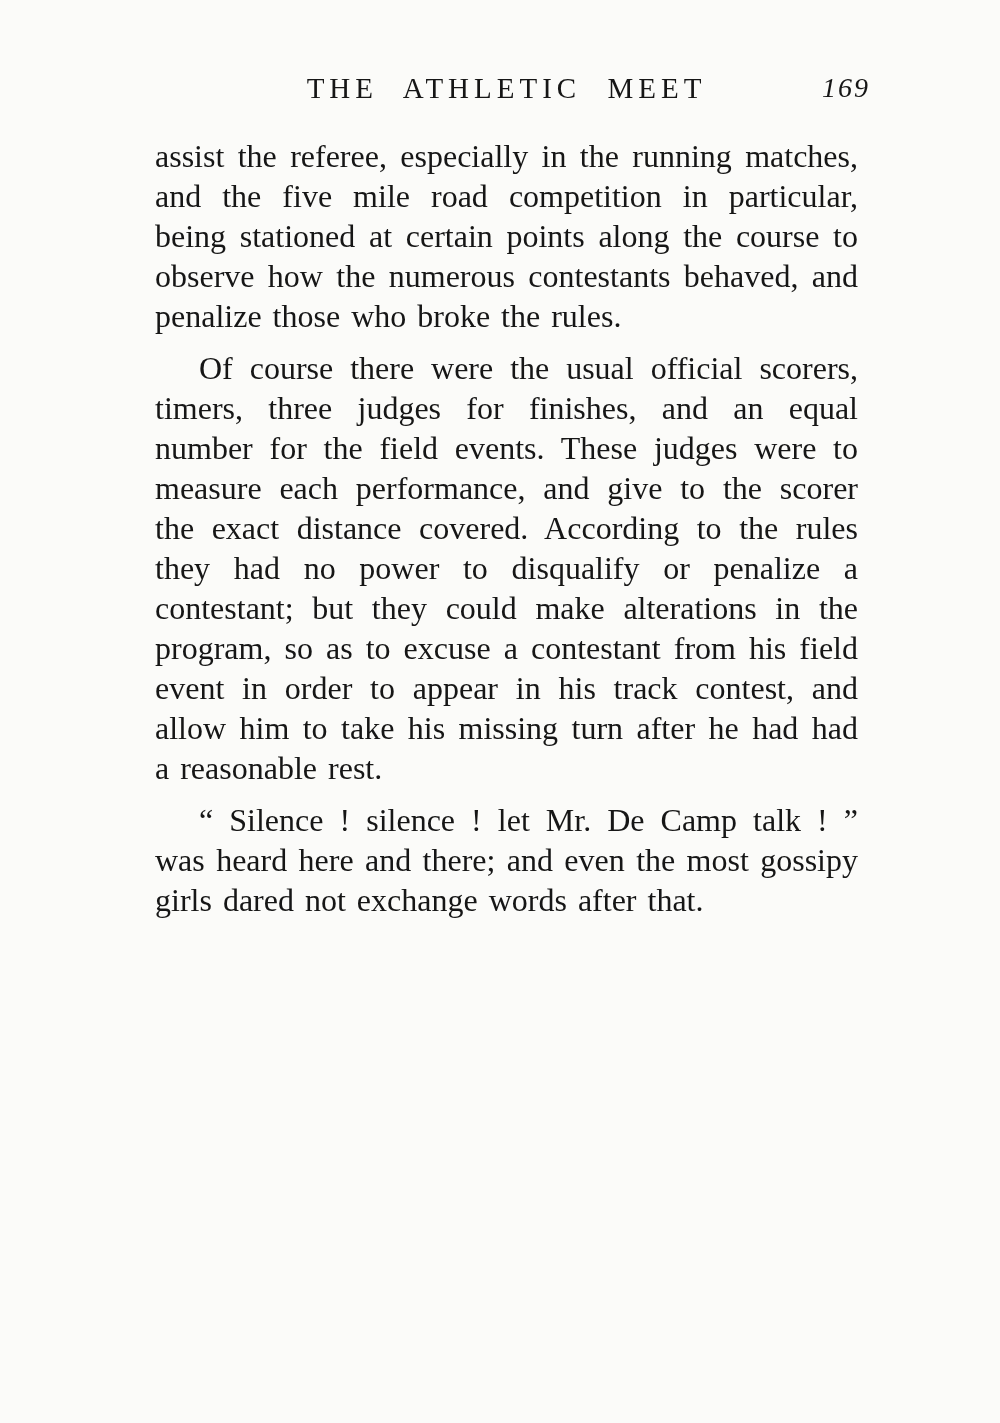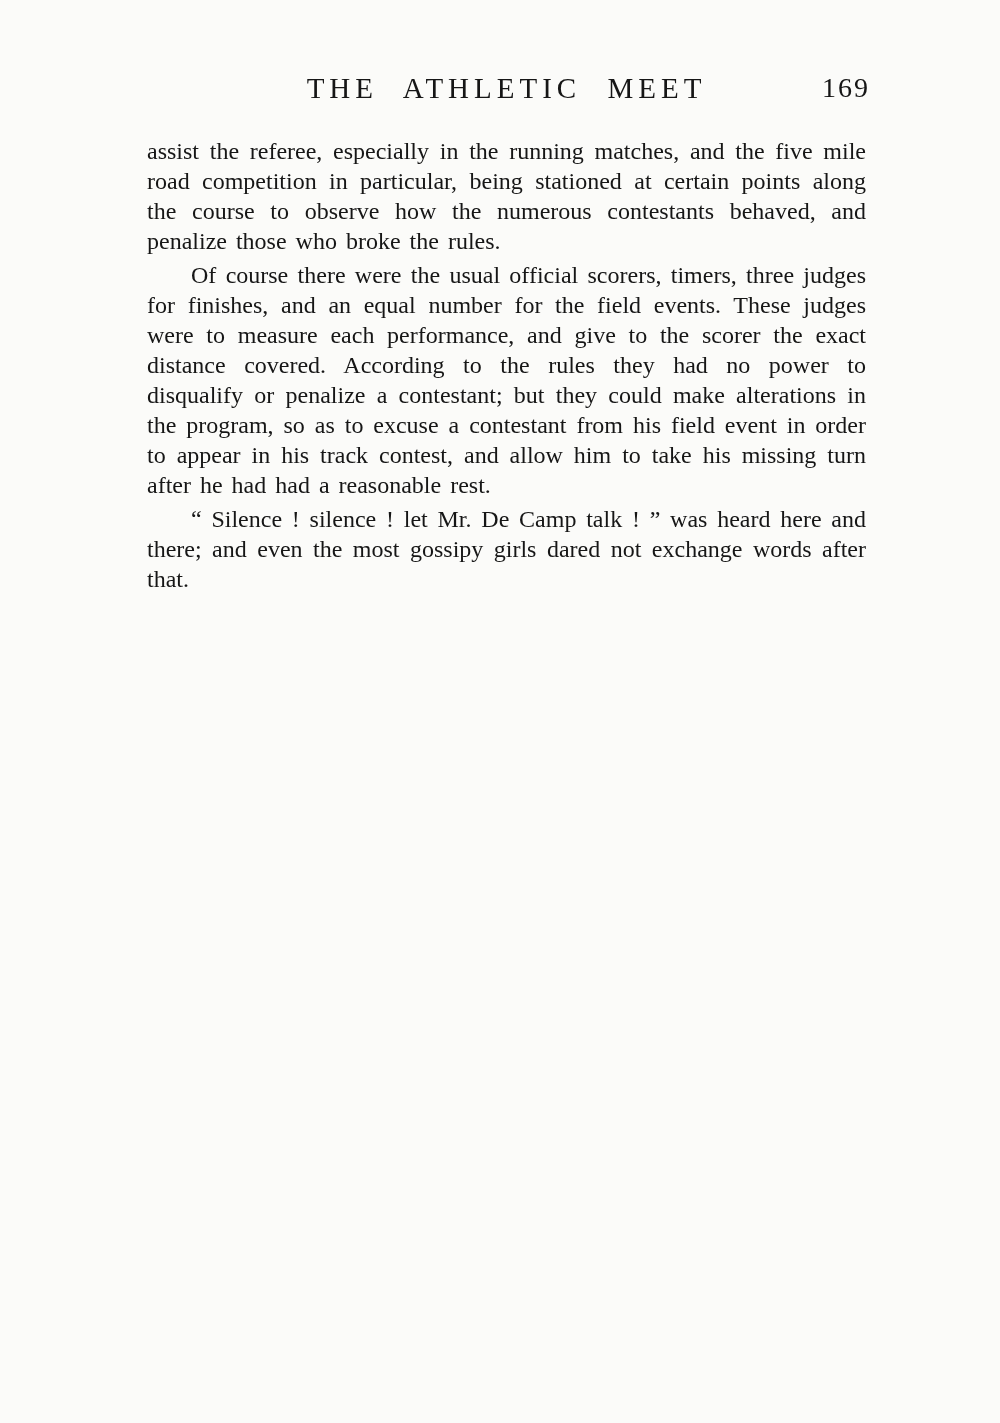--- a/index.html
+++ b/index.html
@@ -35,25 +35,26 @@
     letter-spacing: 5px;
     word-spacing: 14px;
     white-space: nowrap;
   }
   .header .pagenum {
     position: absolute;
     right: 0;
     top: 0;
     font-size: 28px;
     letter-spacing: 2px;
+    font-style: italic;
   }
   .body-text p {
-    margin: 4px;
-    font-size: 24px;
-    line-height: 30px;
+    margin: 12px;
+    font-size: 32px;
+    line-height: 40px;
     text-align: justify;
     word-spacing: 3px;
   }
   .body-text p.indent {
     text-indent: 44px;
   }
 </style>
 </head>
 <body>
 

